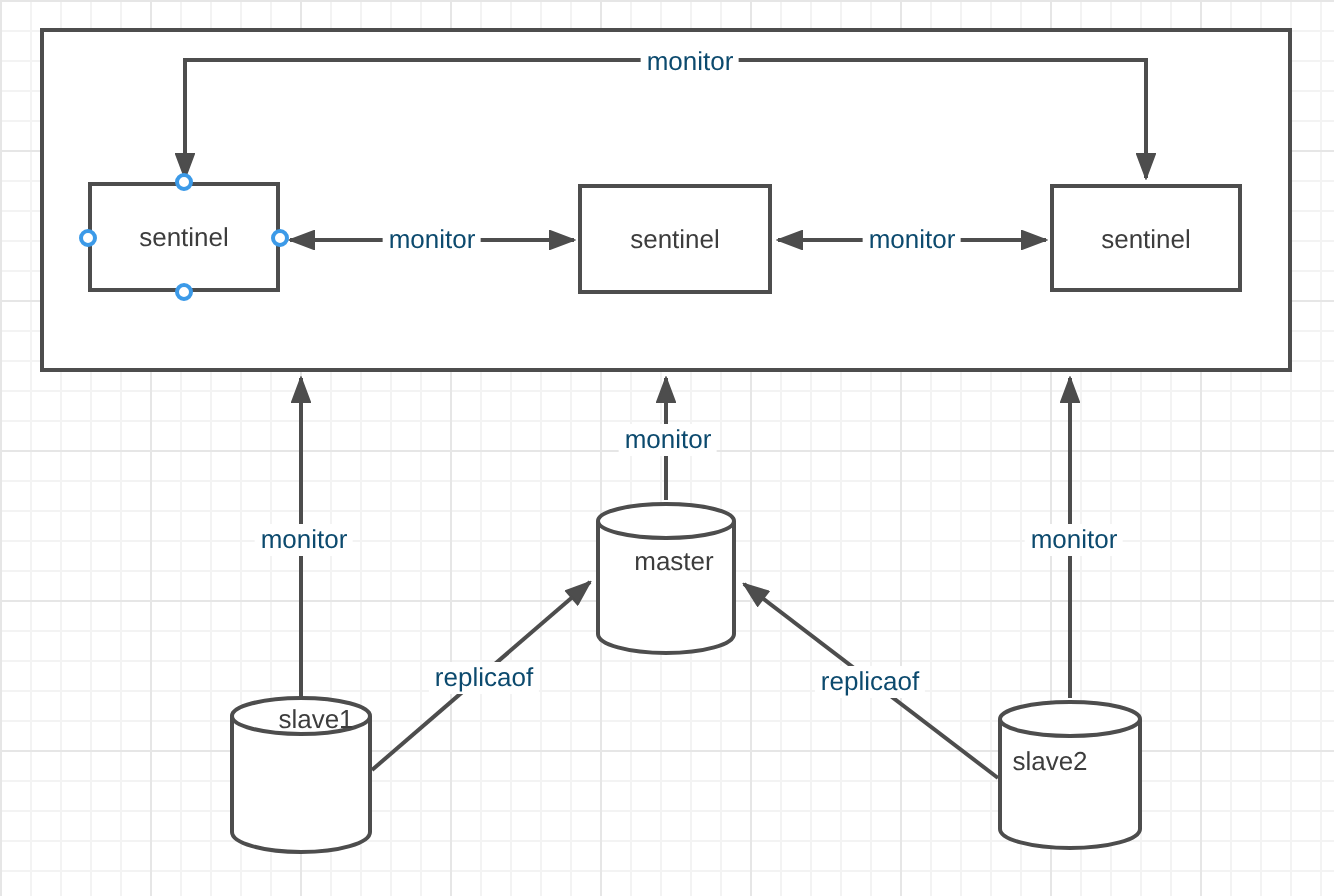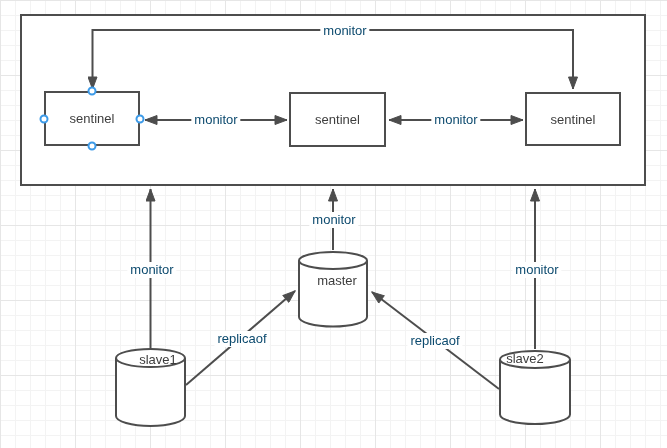--- a/index.html
+++ b/index.html
@@ -135,21 +135,21 @@
     <span>sentinel</span>
   </div>
 
   <div class="handle" style="left:92px;  top:91px;"></div>
   <div class="handle" style="left:44px;  top:118.5px;"></div>
   <div class="handle" style="left:140px; top:118.5px;"></div>
   <div class="handle" style="left:92px;  top:146px;"></div>
 
   <div class="nlabel" style="left:298px; top:273px; width:78px;">master</div>
   <div class="nlabel" style="left:115px; top:352px; width:86px;">slave1</div>
-  <div class="nlabel" style="left:499px; top:351px; width:52px;">slave2</div>
+  <div class="nlabel" style="left:499px; top:373px; width:52px;">slave2</div>
 
   <div class="elabel" style="left:345px; top:31px;">monitor</div>
   <div class="elabel" style="left:216px; top:120px;">monitor</div>
   <div class="elabel" style="left:456px; top:120px;">monitor</div>
   <div class="elabel" style="left:152px; top:270px;">monitor</div>
   <div class="elabel" style="left:334px; top:220px;">monitor</div>
   <div class="elabel" style="left:537px; top:270px;">monitor</div>
   <div class="elabel" style="left:242px; top:339px;">replicaof</div>
   <div class="elabel" style="left:435px; top:341px;">replicaof</div>
 

